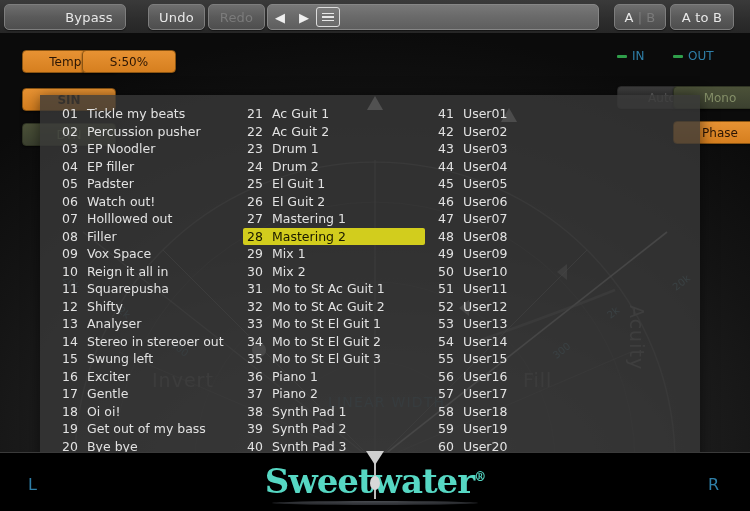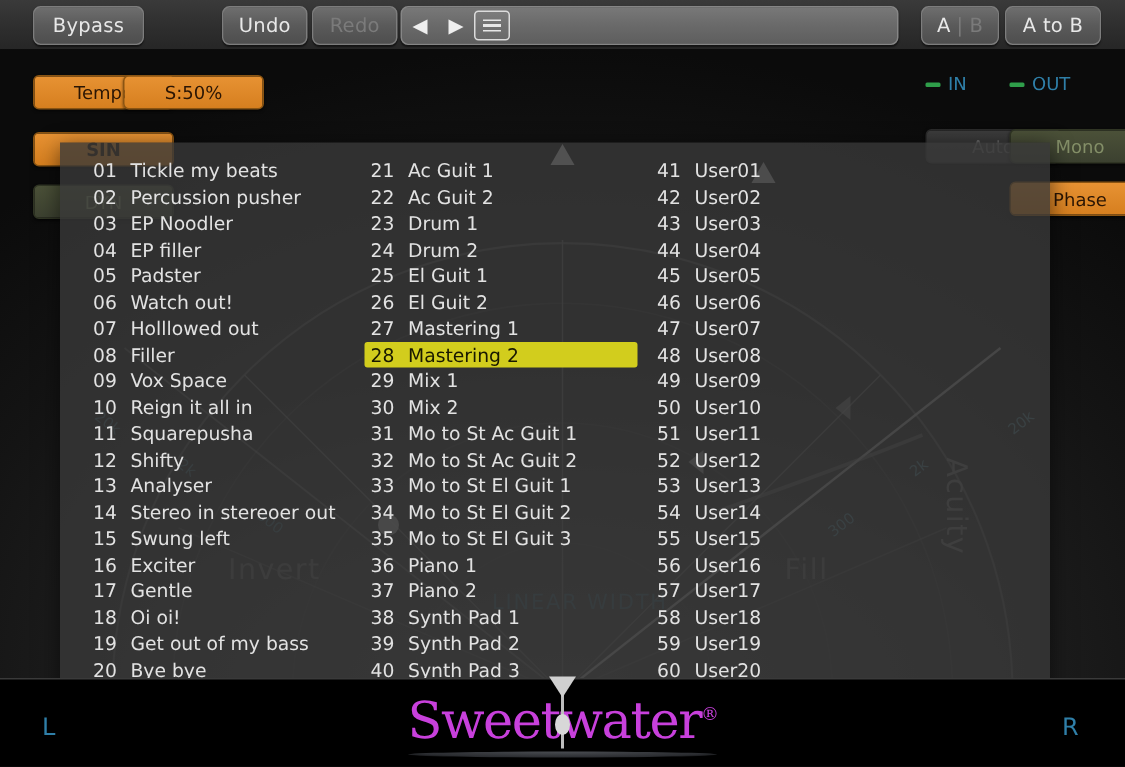--- a/index.html
+++ b/index.html
@@ -21,21 +21,21 @@
     position:absolute;top:4px;height:24px;
     border-radius:5px;
     background:linear-gradient(180deg,#6e6e6e 0%,#5a5a5a 50%,#4e4e4e 100%);
     border:1px solid #7d7d7d;
     color:#e8e8e8;font-size:13px;
     display:flex;align-items:center;justify-content:center;
     box-shadow:0 1px 1px rgba(0,0,0,.5);
     letter-spacing:.2px;
   }
   .tb-btn.dim{color:#7b7b7b;}
-  #btn-bypass{left:22px;width:72px;}
+  #btn-bypass{left:4px;width:72px;padding-left:48px;}
   #btn-undo{left:148px;width:55px;}
   #btn-redo{left:208px;width:55px;}
   #btn-ab{left:614px;width:50px;}
   #btn-atob{left:670px;width:62px;}
   .ab-sep{color:#7b7b7b;}
 
   .preset-field{
     position:absolute;left:267px;top:4px;width:330px;height:24px;
     border-radius:5px;
     background:linear-gradient(180deg,#787878 0%,#6a6a6a 48%,#5e5e5e 100%);
@@ -104,21 +104,21 @@
   #io-out{left:673px;top:16px;}
   .io .dash{display:block;width:10px;height:3px;background:#2f9e4a;border-radius:1px;}
 
   
   .bottom{
     position:absolute;left:0;top:452px;width:750px;height:59px;background:#000;
     border-top:1px solid #3a3a3a;
   }
   .sw-mark{
     position:absolute;left:50%;top:8px;transform:translateX(-50%);
-    color:#d946ef;font-size:34px;font-weight:normal;letter-spacing:-1px;
+    color:#5eead4;font-size:34px;font-weight:bold;letter-spacing:-1px;
     font-family:"DejaVu Serif","Liberation Serif",serif;
     opacity:.92;white-space:nowrap;
   }
   .sw-mark sup{font-size:12px;vertical-align:super;}
   .sw-underline{
     position:absolute;left:50%;top:48px;transform:translateX(-50%);
     width:206px;height:4px;border-radius:50%;
     background:radial-gradient(ellipse at 50% 0%, #4a4d52 0%, #2a2c30 70%, transparent 100%);
   }
   .lr{position:absolute;top:22px;color:#2f7fa8;font-size:16px;}

